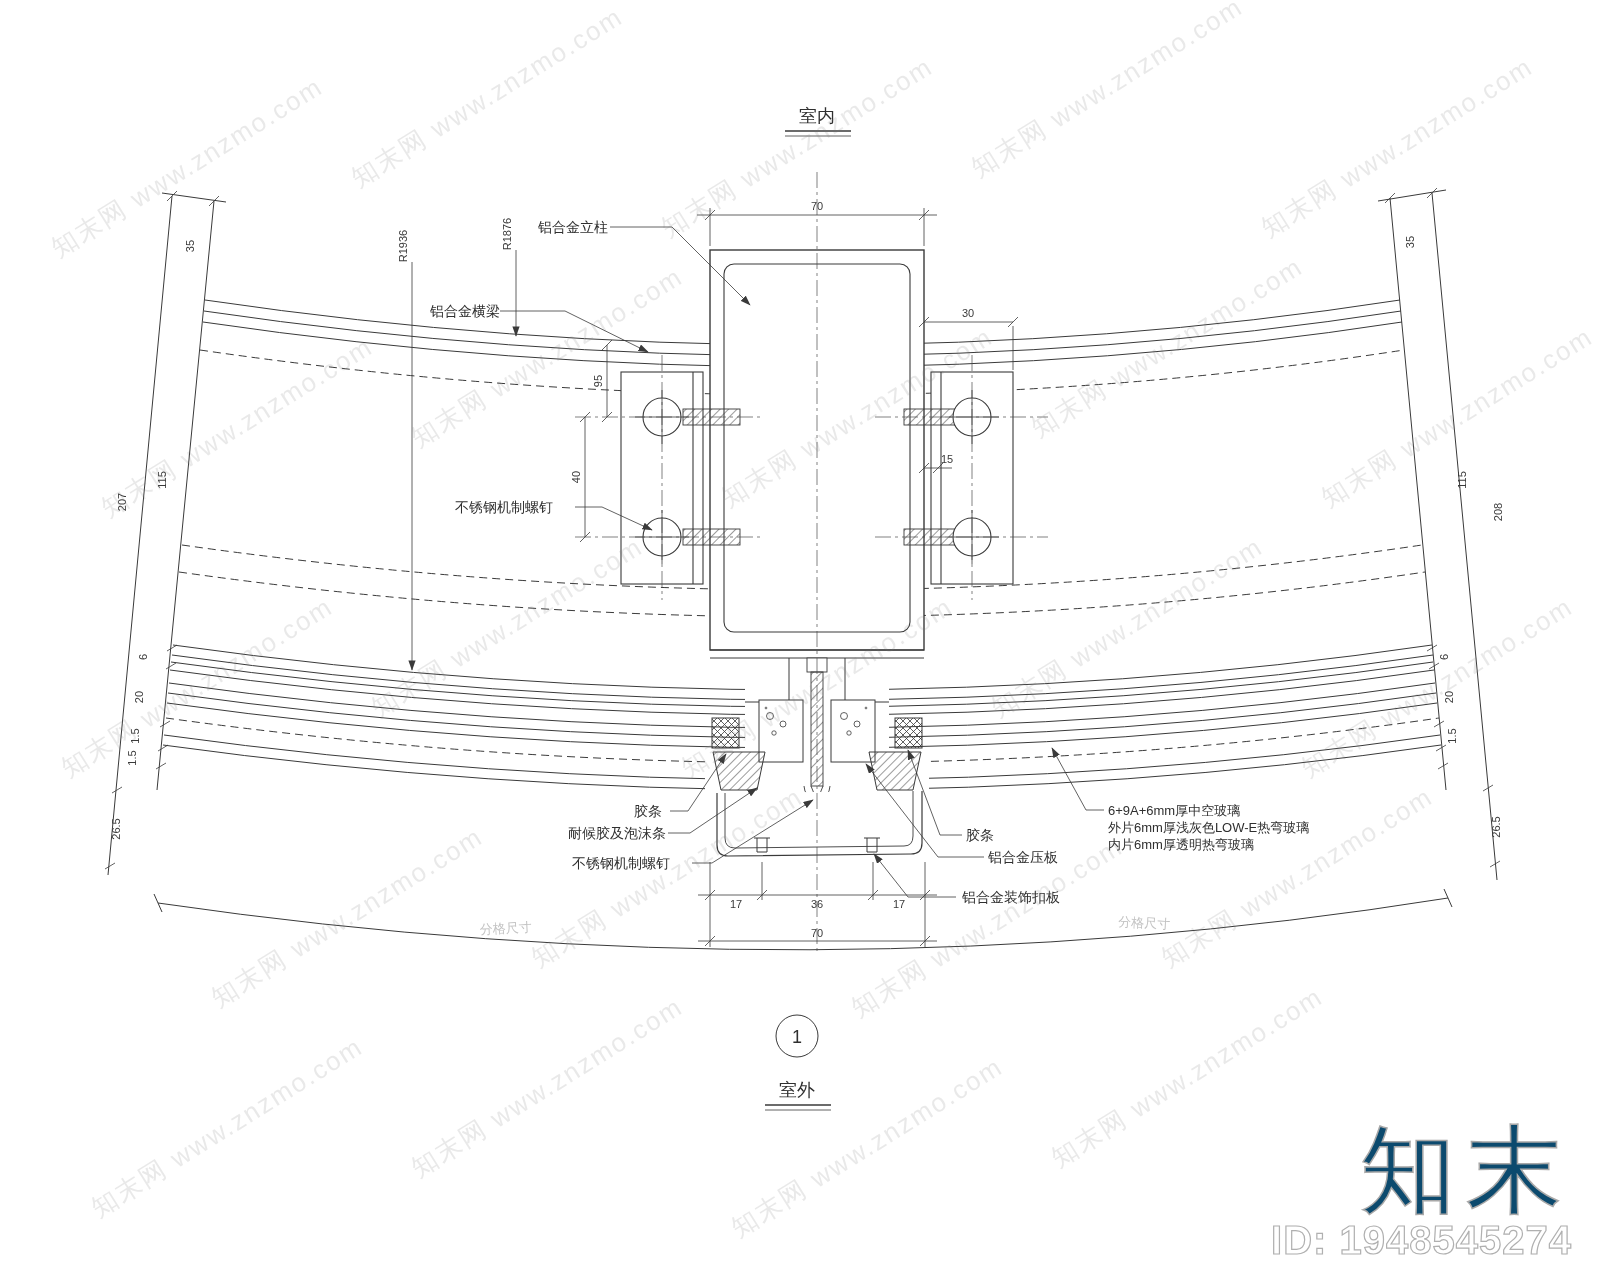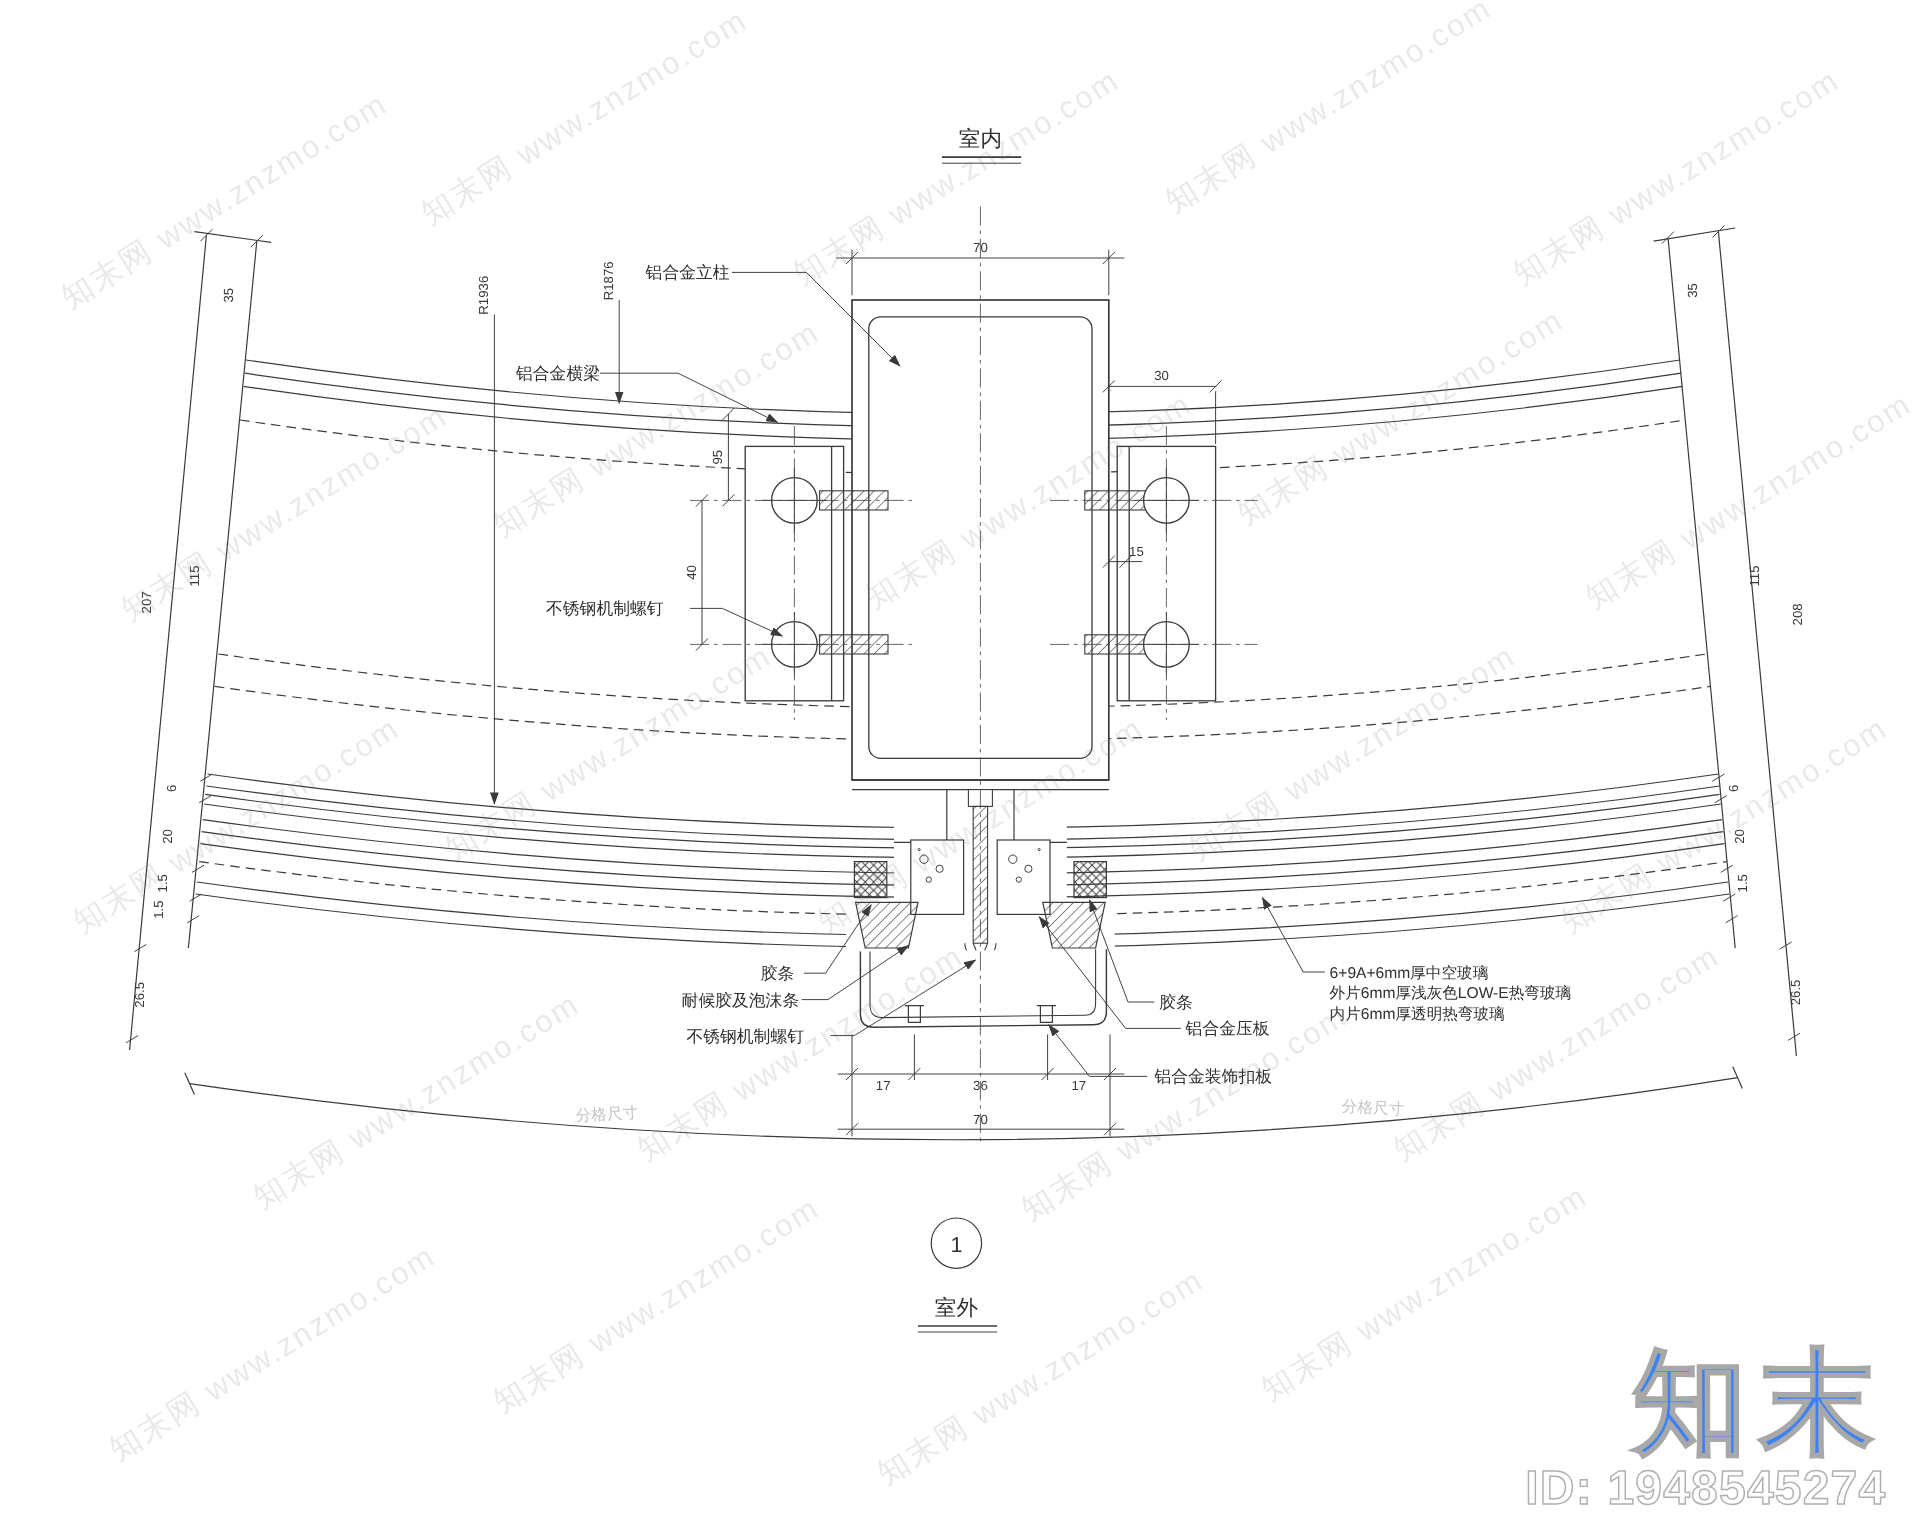--- a/index.html
+++ b/index.html
@@ -3,21 +3,21 @@
 <meta charset="utf-8">
 <style>
   html,body{margin:0;padding:0;background:#fff;}
   #stage{position:relative;width:1600px;height:1280px;background:#ffffff;overflow:hidden;
          font-family:"Liberation Sans","DejaVu Sans",sans-serif;}
   #cad{position:absolute;left:0;top:0;}
   .wm-layer{position:absolute;left:0;top:0;width:1600px;height:1280px;pointer-events:none;}
   .wm{position:absolute;white-space:nowrap;font-size:26px;color:rgba(120,120,120,0.16);
       transform:rotate(-32deg);letter-spacing:2px;}
   .brandbox{position:absolute;right:28px;bottom:18px;text-align:right;pointer-events:none;}
-  .brand-logo{font-size:96px;font-weight:bold;letter-spacing:10px;color:#3b82f6;
+  .brand-logo{font-size:96px;font-weight:normal;letter-spacing:10px;color:#0c4a6e;
       -webkit-text-stroke:1.5px #a8a8a8;line-height:1.0;}
   .brand-id{font-size:40px;font-weight:bold;color:#ffffff;-webkit-text-stroke:1.2px #b0b0b0;
       letter-spacing:1px;line-height:1.1;}
   svg text{fill:#2f2f2f;}
   .lbl{font-size:14px;}
   .dim{font-size:11px;fill:#3a3a3a;}
   .spec{font-size:13px;}
   .title-txt{font-size:18px;}
   .gray-note{font-size:13px;fill:#c3c3c3;}
 </style>

